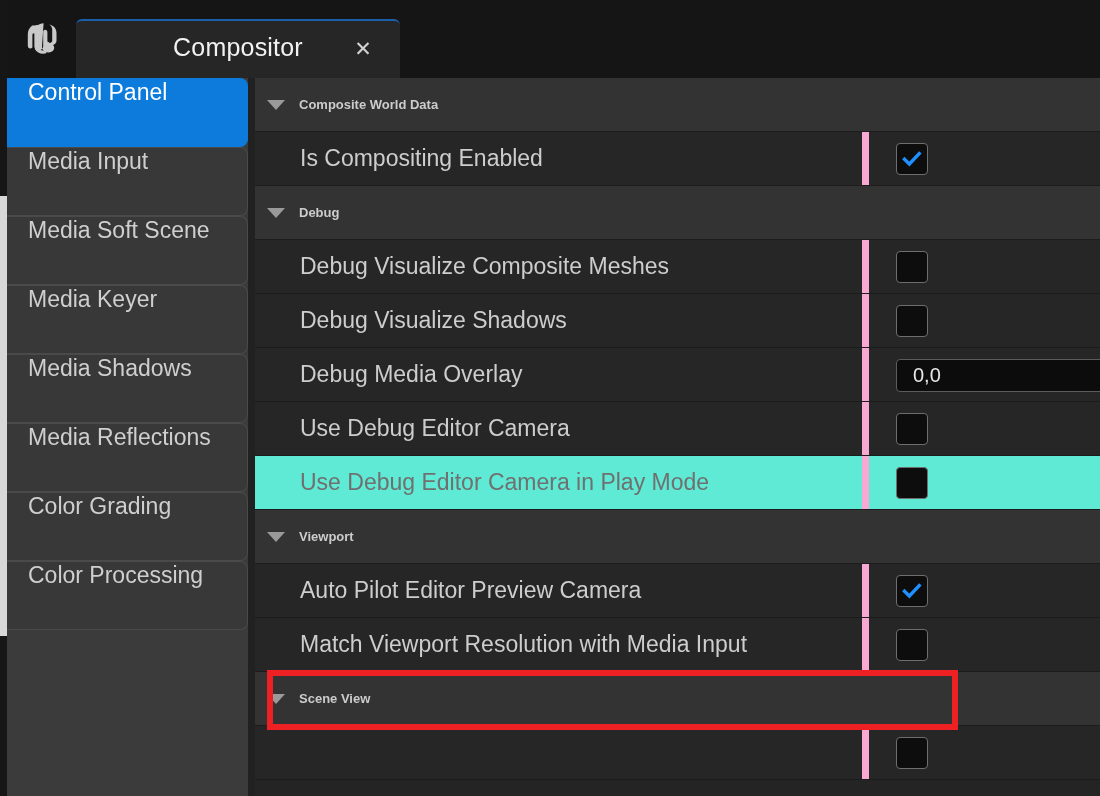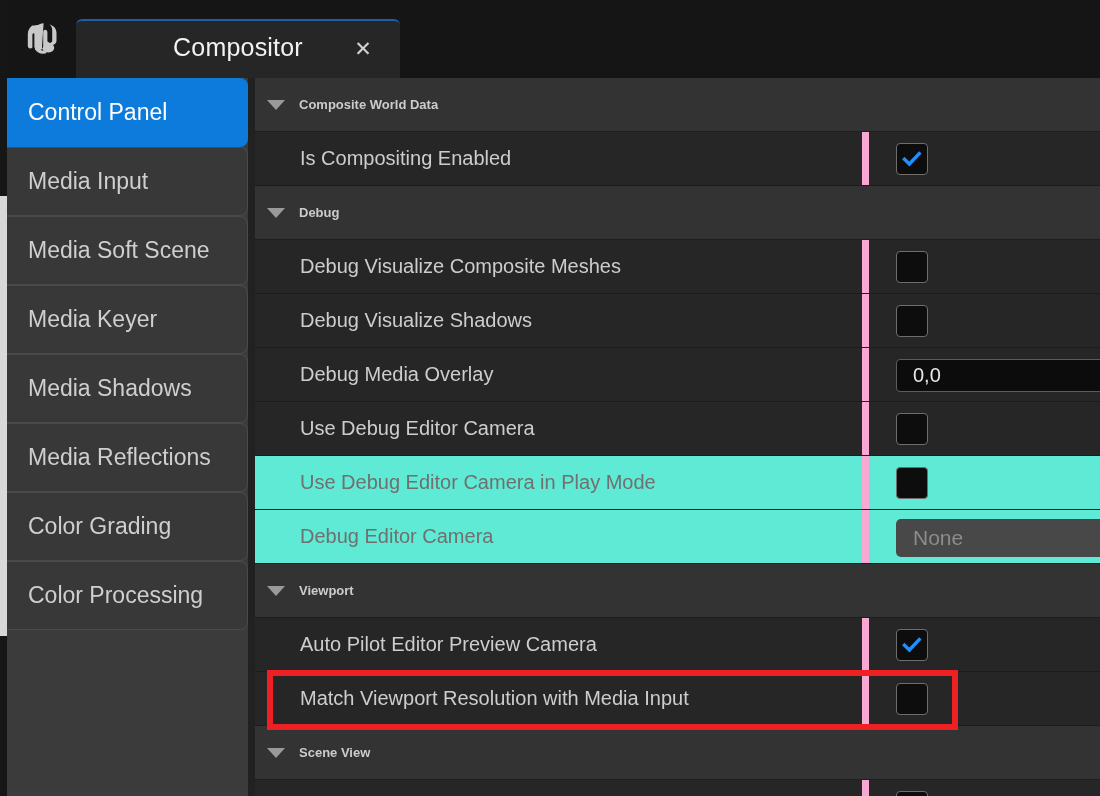--- a/index.html
+++ b/index.html
@@ -90,21 +90,20 @@
   }
   .nav-item {
     position: relative;
     margin: 0;
     height: 69px;
     background: #383838;
     border: 1px solid #4a4a4a;
     border-left: none;
     border-radius: 0 8px 8px 0;
     display: flex;
-    align-items: center;
     padding-left: 21px;
     color: #cfcfcf;
     font-size: 23px;
     cursor: pointer;
   }
   .nav-item.active {
     background: #0c7bdc;
     border-color: #0c7bdc;
     color: #ffffff;
   }
@@ -151,21 +150,21 @@
     border-bottom: 1px solid #1c1c1c;
     display: flex;
     align-items: center;
   }
   .prop-row.alt { background: #5eead4; }
 
   .prop-label {
     width: 607px;
     padding-left: 45px;
     color: #cdcdcd;
-    font-size: 20px;
+    font-size: 23px;
     white-space: nowrap;
     overflow: hidden;
   }
   .prop-label.disabled { color: #707070; }
 
   .prop-value {
     position: relative;
     flex: 1 1 auto;
     height: 100%;
     border-left: 7px solid #f9a8d4;
@@ -330,28 +329,20 @@
         <div class="prop-value">
           <div class="checkbox"></div>
         </div>
       </div>
       <div class="prop-row alt">
         <div class="prop-label disabled">Use Debug Editor Camera in Play Mode</div>
         <div class="prop-value">
           <div class="checkbox"></div>
         </div>
       </div>
-      <div class="prop-row alt">
-        <div class="prop-label disabled">Debug Editor Camera</div>
-        <div class="prop-value">
-          <div class="obj-picker">
-            <span>None</span>
-          </div>
-        </div>
-      </div>
       <div class="section-header">
         <span class="caret">
           <svg width="18" height="10" viewBox="0 0 18 10" aria-hidden="true">
             <path fill="#9a9a9a" d="M0 0h18L9 10z"></path>
           </svg>
         </span>
         <span class="section-title">Viewport</span>
       </div>
       <div class="prop-row">
         <div class="prop-label">Auto Pilot Editor Preview Camera</div>

